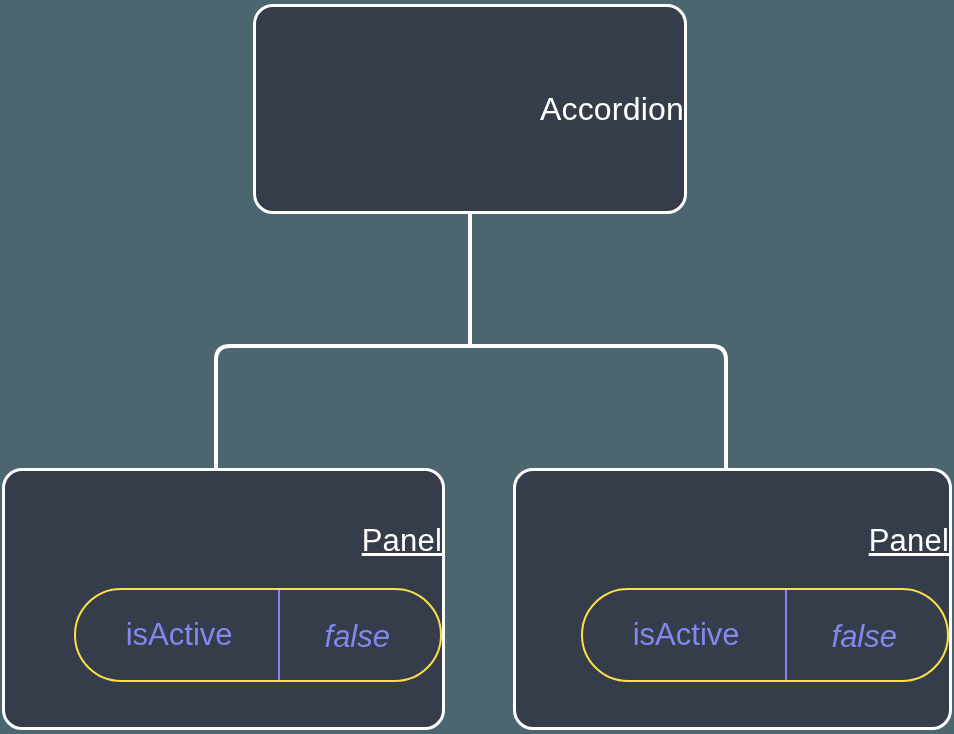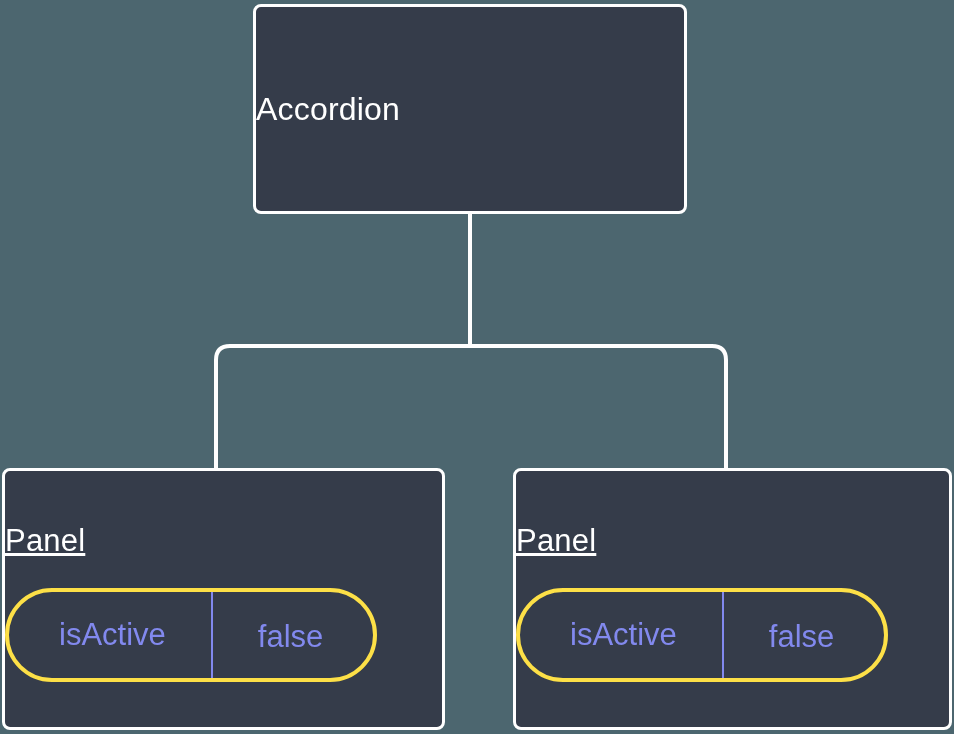--- a/index.html
+++ b/index.html
@@ -28,24 +28,24 @@
     top: 0;
     width: 954px;
     height: 734px;
     pointer-events: none;
   }
   .node {
     position: absolute;
     box-sizing: border-box;
     background: #353c4a;
     border: 3px solid #ffffff;
-    border-radius: 8px;
+    border-radius: 20px;
     display: flex;
     flex-direction: column;
-    align-items: flex-start;
+    align-items: flex-end;
   }
   .node-root {
     left: 253px;
     top: 4px;
     width: 434px;
     height: 210px;
     justify-content: center;
   }
   .node-child-left {
     left: 2px;
@@ -72,41 +72,42 @@
     margin-top: 52px;
     font-size: 31px;
     text-decoration: underline;
   }
   .prop-pill {
     margin-top: 29px;
     box-sizing: border-box;
     display: flex;
     align-items: stretch;
     height: 94px;
-    border: 4px solid #fde047;
+    border: 2px solid #fde047;
     border-radius: 47px;
     background: transparent;
     overflow: hidden;
   }
   .prop-key, .prop-value {
     display: flex;
     align-items: center;
     justify-content: center;
     color: #8289ee;
     font-size: 31px;
     font-weight: 400;
     white-space: nowrap;
     line-height: 1;
   }
   .prop-key {
     padding: 0 45px 0 50px;
   }
   .prop-value {
     padding: 4px 50px 0 45px;
     border-left: 2px solid #8289ee;
+    font-style: italic;
   }
 </style>
 </head>
 <body>
 
 <div id="diagram-root">
 
   <svg class="edges-layer" width="954" height="734" viewBox="0 0 954 734" aria-hidden="true">
 
     <path d="M 470 213 L 470 346" fill="none" stroke="#ffffff" stroke-width="4" stroke-linecap="butt"></path>

